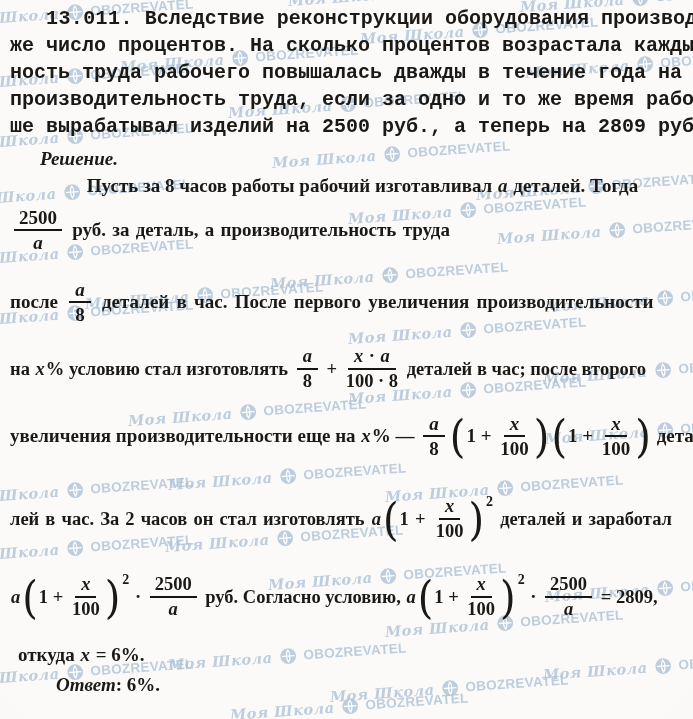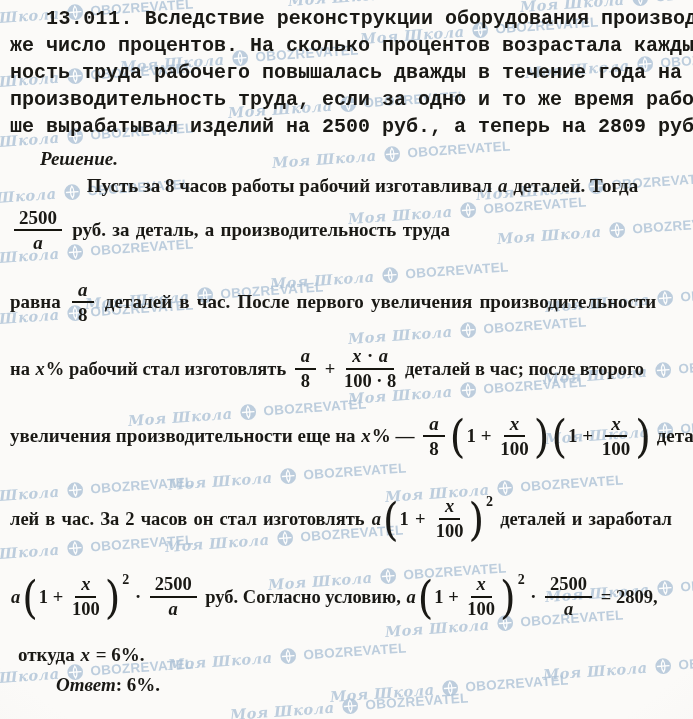--- a/index.html
+++ b/index.html
@@ -563,35 +563,35 @@
             <span class="num">
               <span class="m-t">2500</span>
             </span>
             <span class="den">
               <span class="m-v">a</span>
             </span>
           </span>
           <span class="m-t"> руб. за деталь, а производительность труда</span>
         </div>
         <div class="sline">
-          <span class="m-t">равна </span>
+          <span class="m-t">после </span>
           <span class="frac">
             <span class="num">
               <span class="m-v">a</span>
             </span>
             <span class="den">
               <span class="m-t">8</span>
             </span>
           </span>
           <span class="m-t"> деталей в час. После первого увеличения производительности</span>
         </div>
         <div class="sline">
           <span class="m-t">на </span>
           <span class="m-v">x</span>
-          <span class="m-t">% рабочий стал изготовлять </span>
+          <span class="m-t">% условию стал изготовлять </span>
           <span class="frac">
             <span class="num">
               <span class="m-v">a</span>
             </span>
             <span class="den">
               <span class="m-t">8</span>
             </span>
           </span>
           <span class="m-t"> + </span>
           <span class="frac">

